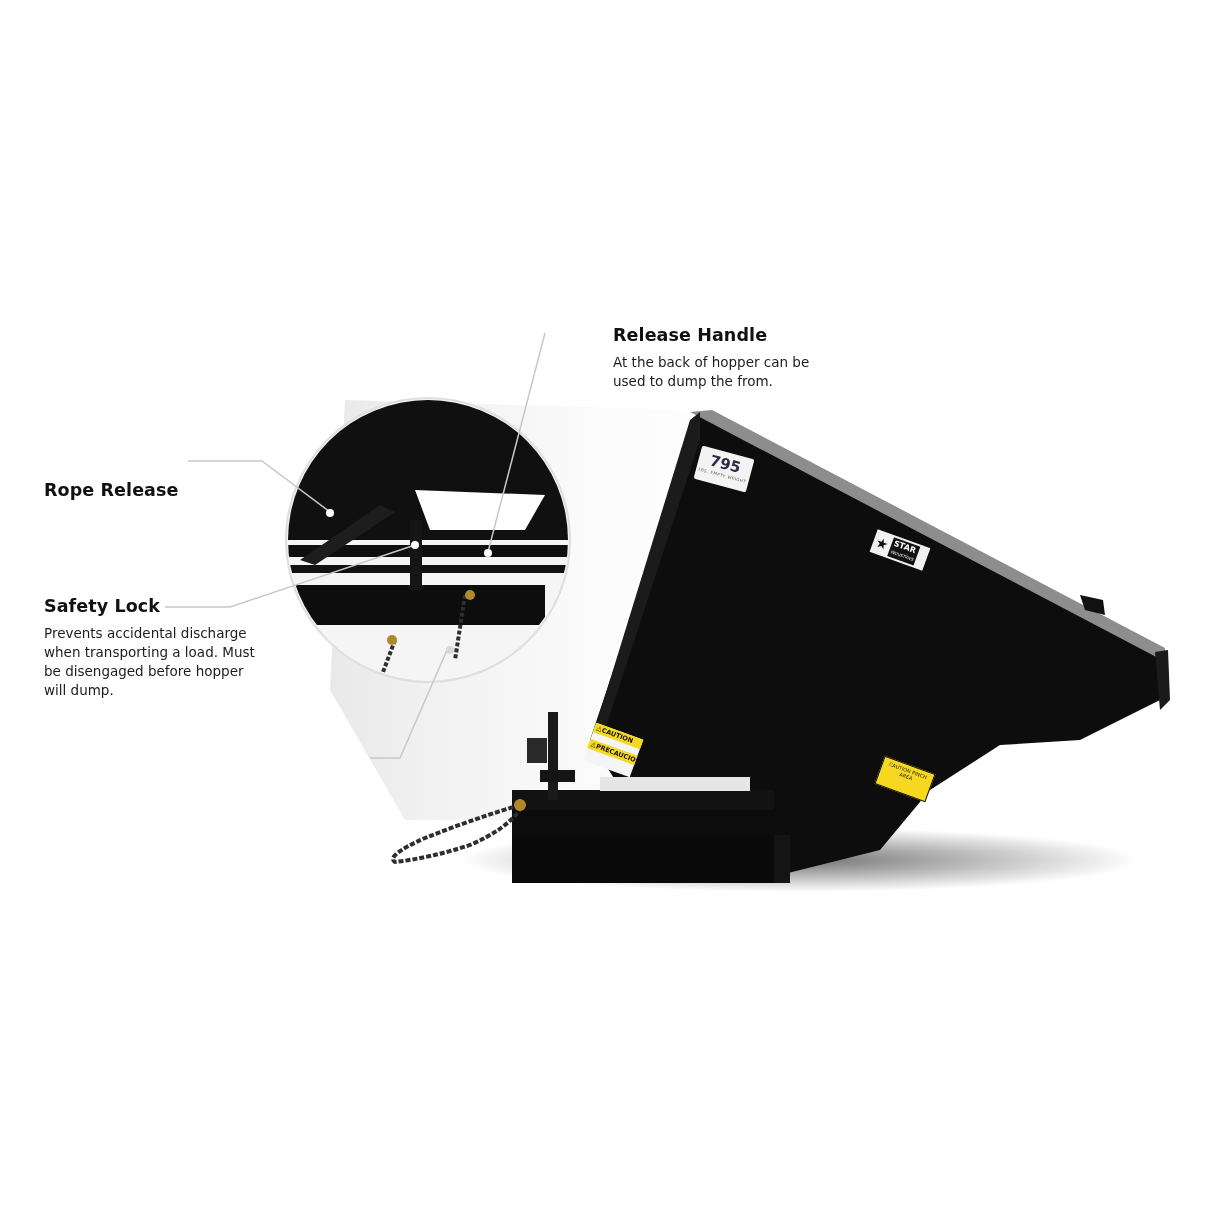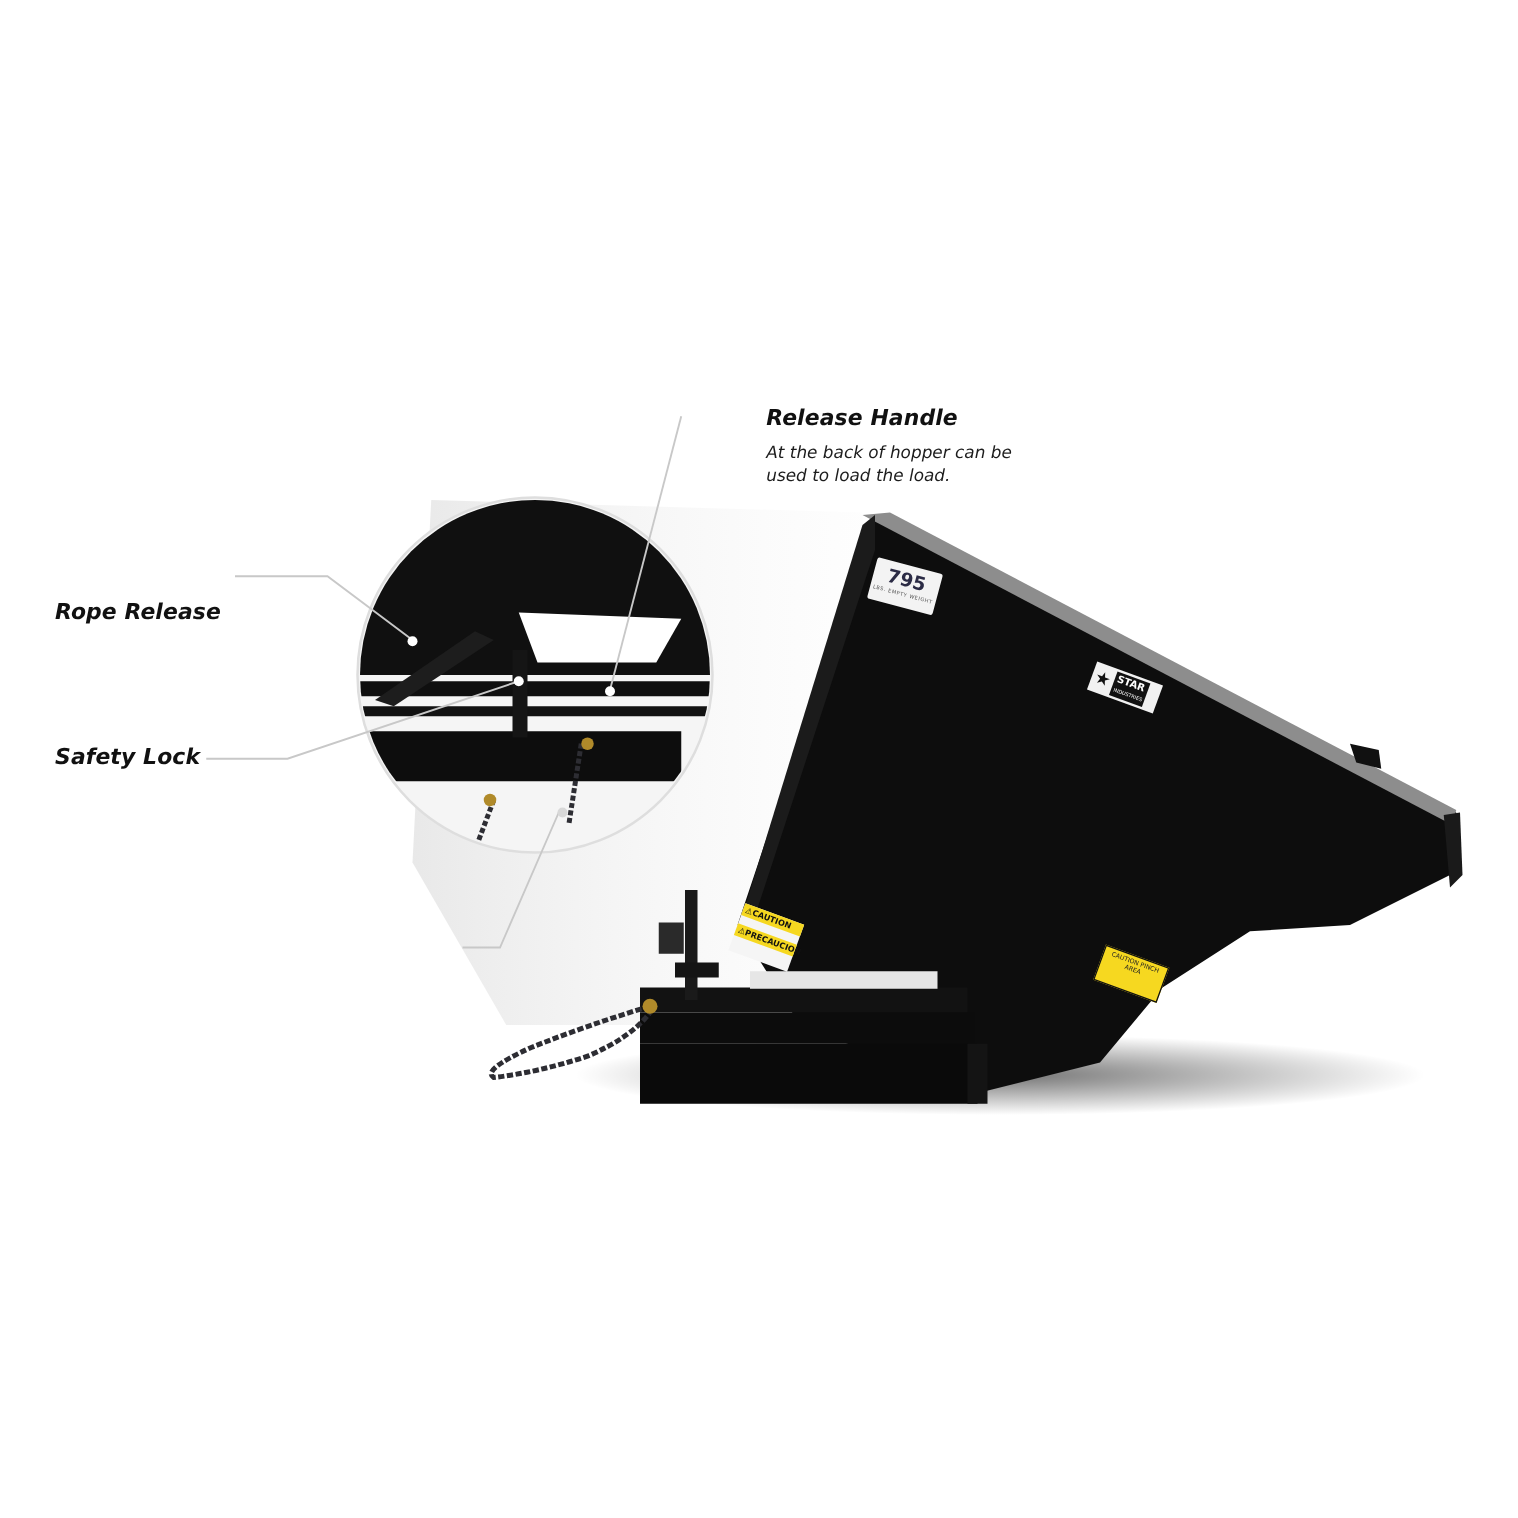--- a/index.html
+++ b/index.html
@@ -1,17 +1,17 @@
 <!DOCTYPE html>
 <html><head>
 <meta charset="utf-8">
 <style>
   html, body { margin:0; padding:0; background:#ffffff; }
   body { width:1214px; height:1214px; position:relative; overflow:hidden; font-family:"DejaVu Sans", sans-serif; color:#111; }
-  .callout { position:absolute;font-style:italic; }
+  .callout { position:absolute; }
   .callout h3 { margin:0 0 8px 0; font-size:17.5px; font-weight:bold; color:#111; letter-spacing:0.1px; }
   .callout p { margin:0; font-size:13.5px; line-height:19px; color:#1c1c1c; }
   #c-release { left:613px; top:325px; width:220px; }
   #c-rope { left:44px; top:450px; width:180px;margin-top:30px; }
   #c-lock { left:44px; top:596px; width:220px; }
   #c-chain { left:44px; top:750px; width:360px; }
   svg.scene { position:absolute; left:0; top:0; }
   .label795 { position:absolute; left:697px; top:452px; width:54px; height:34px; background:#f3f3f3; transform:rotate(15deg); border-radius:2px; text-align:center; }
   .label795 .n { font-family:"DejaVu Sans", sans-serif; font-weight:bold; font-size:15px; color:#2b2b45; display:block; margin-top:3px; }
   .label795 .s { font-size:4px; color:#555; display:block; letter-spacing:0.5px; }
@@ -122,25 +122,26 @@
   <div class="y">⚠CAUTION</div>
   <div class="t"></div>
   <div class="y">⚠PRECAUCION</div>
   <div class="t"></div>
 </div>
 
 <div class="caution2">CAUTION PINCH AREA</div>
 
 <div class="callout" id="c-release">
   <h3>Release Handle</h3>
-  <p>At the back of hopper can be used to load the load.</p>
+  <p>At the back of hopper can be used to dump the from.</p>
 </div>
 
 <div class="callout" id="c-rope">
   <h3>Rope Release</h3>
 </div>
 
 <div class="callout" id="c-lock">
   <h3>Safety Lock</h3>
+  <p>Prevents accidental discharge when transporting a load. Must be disengaged before hopper will dump.</p>
 </div>
 
 <div class="callout" id="c-chain">
 </div>
 
 </body></html>

